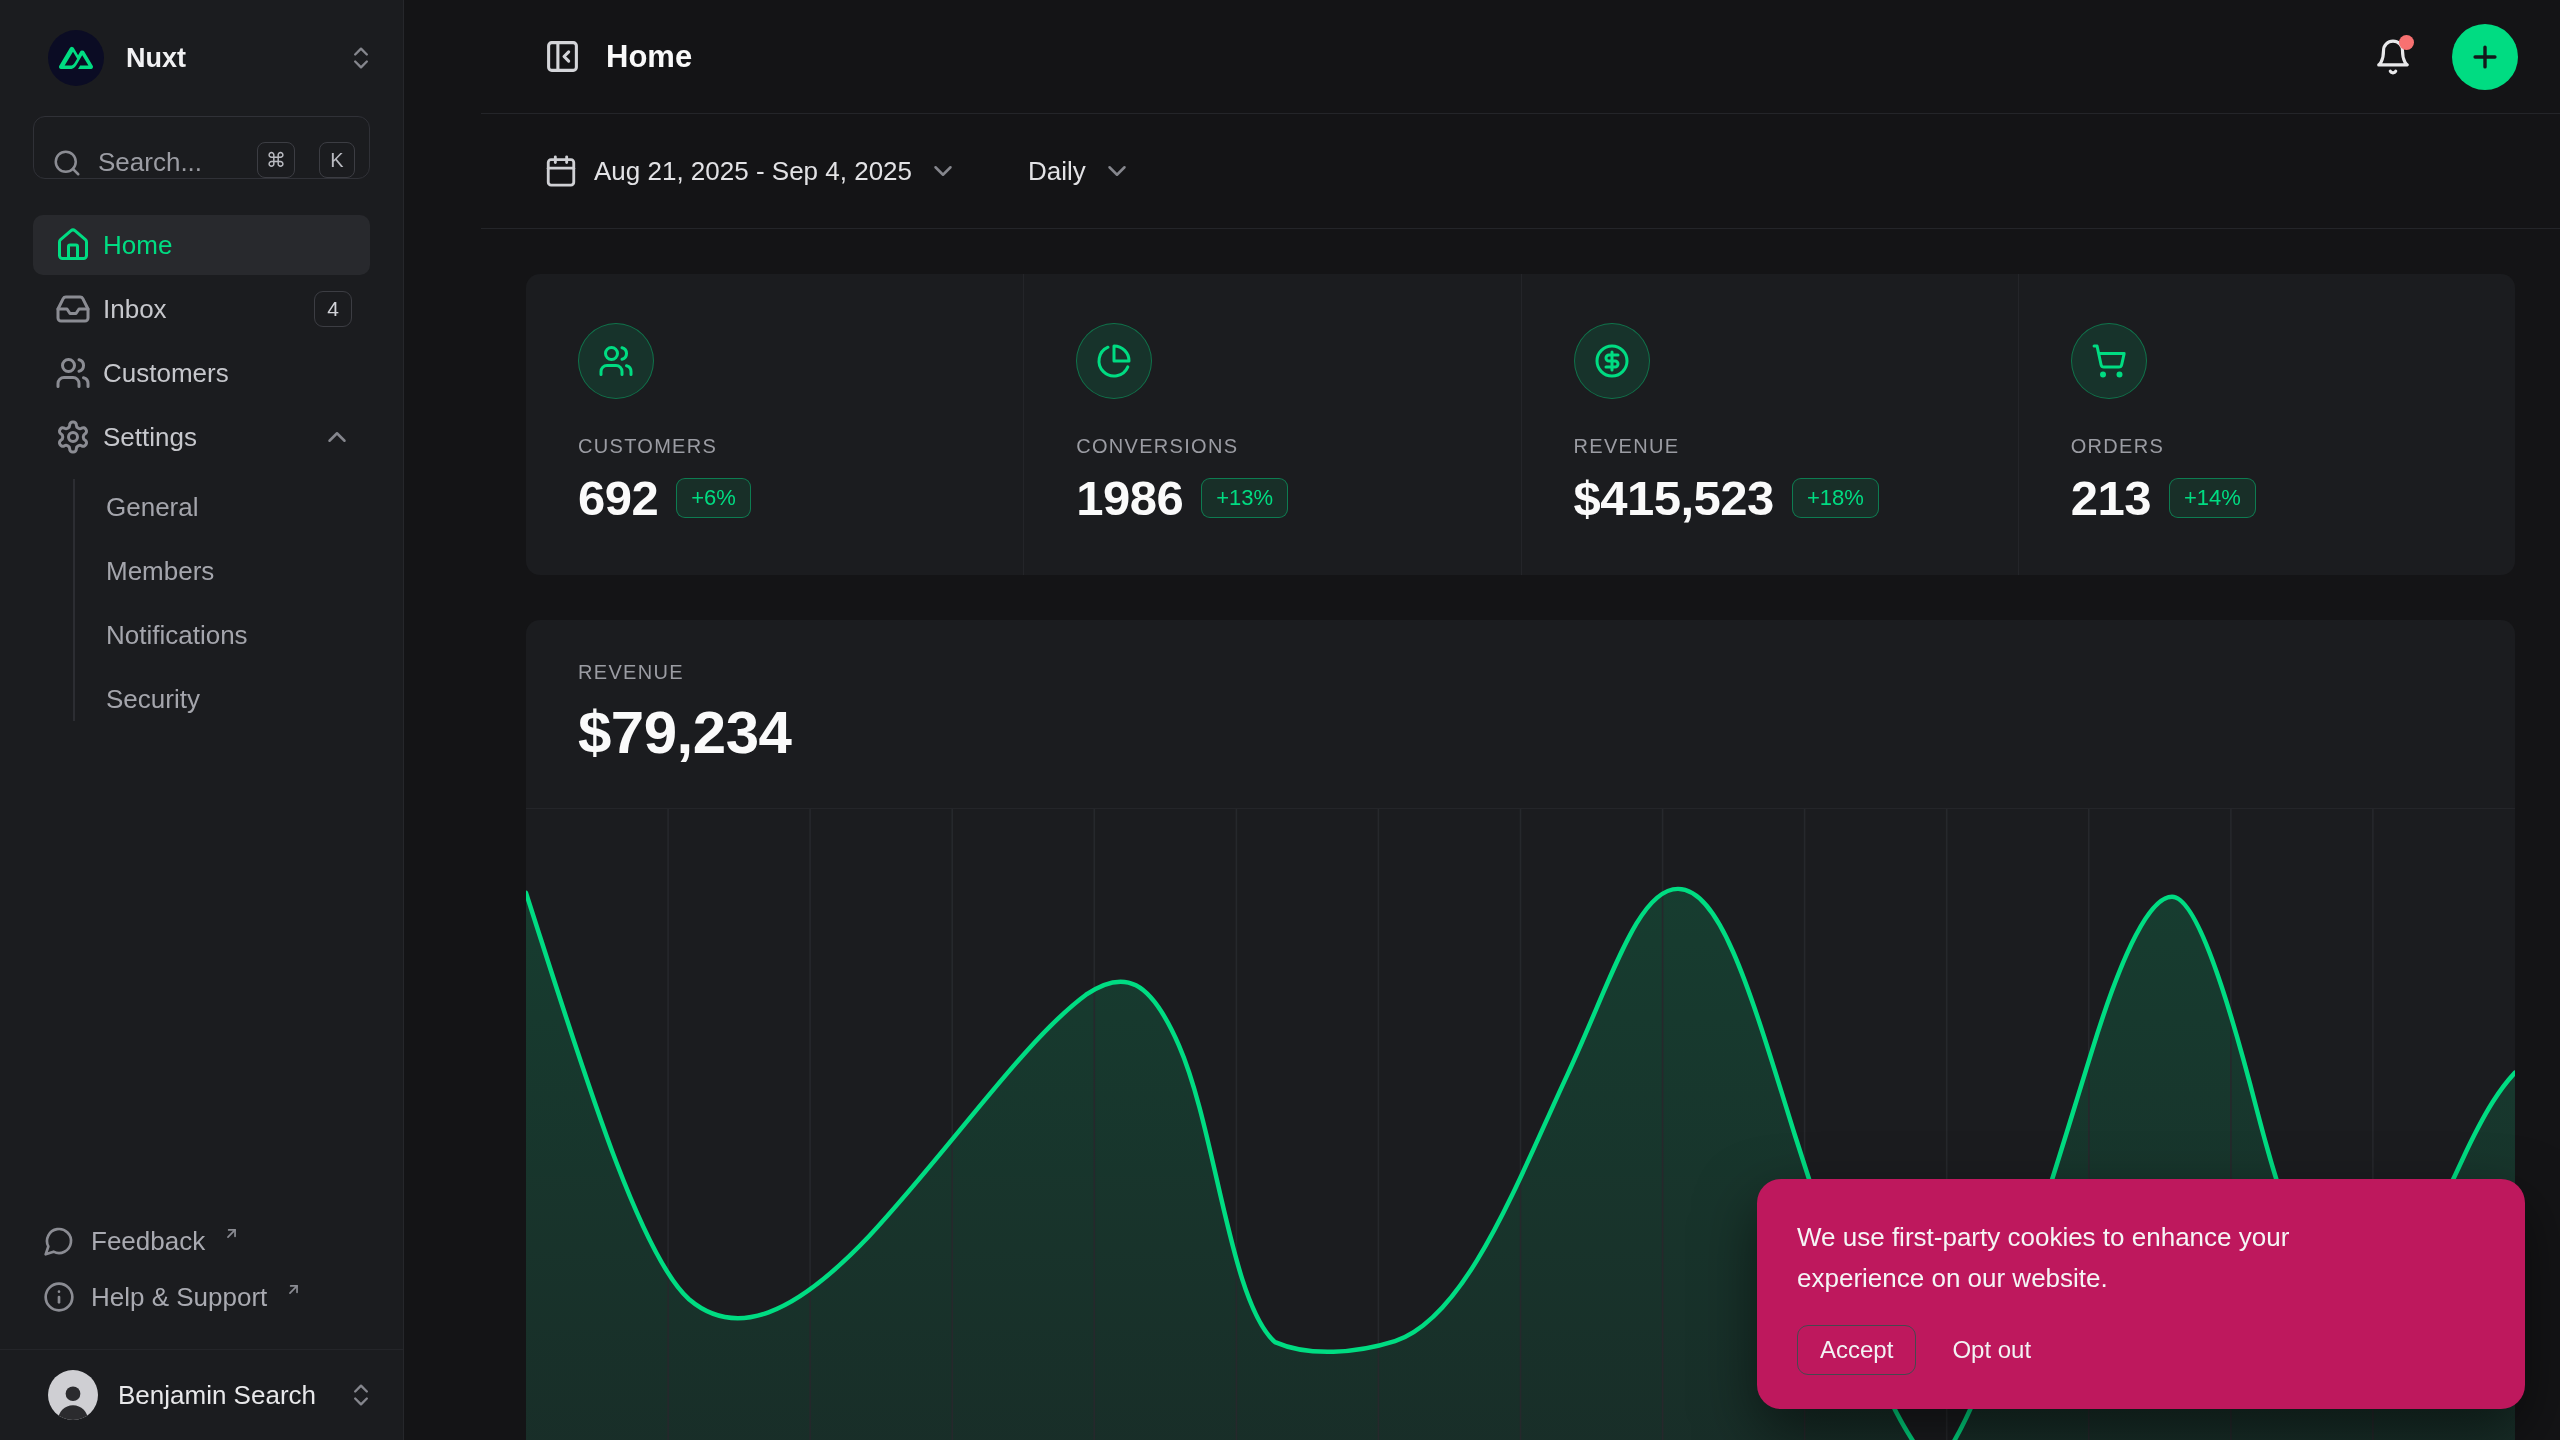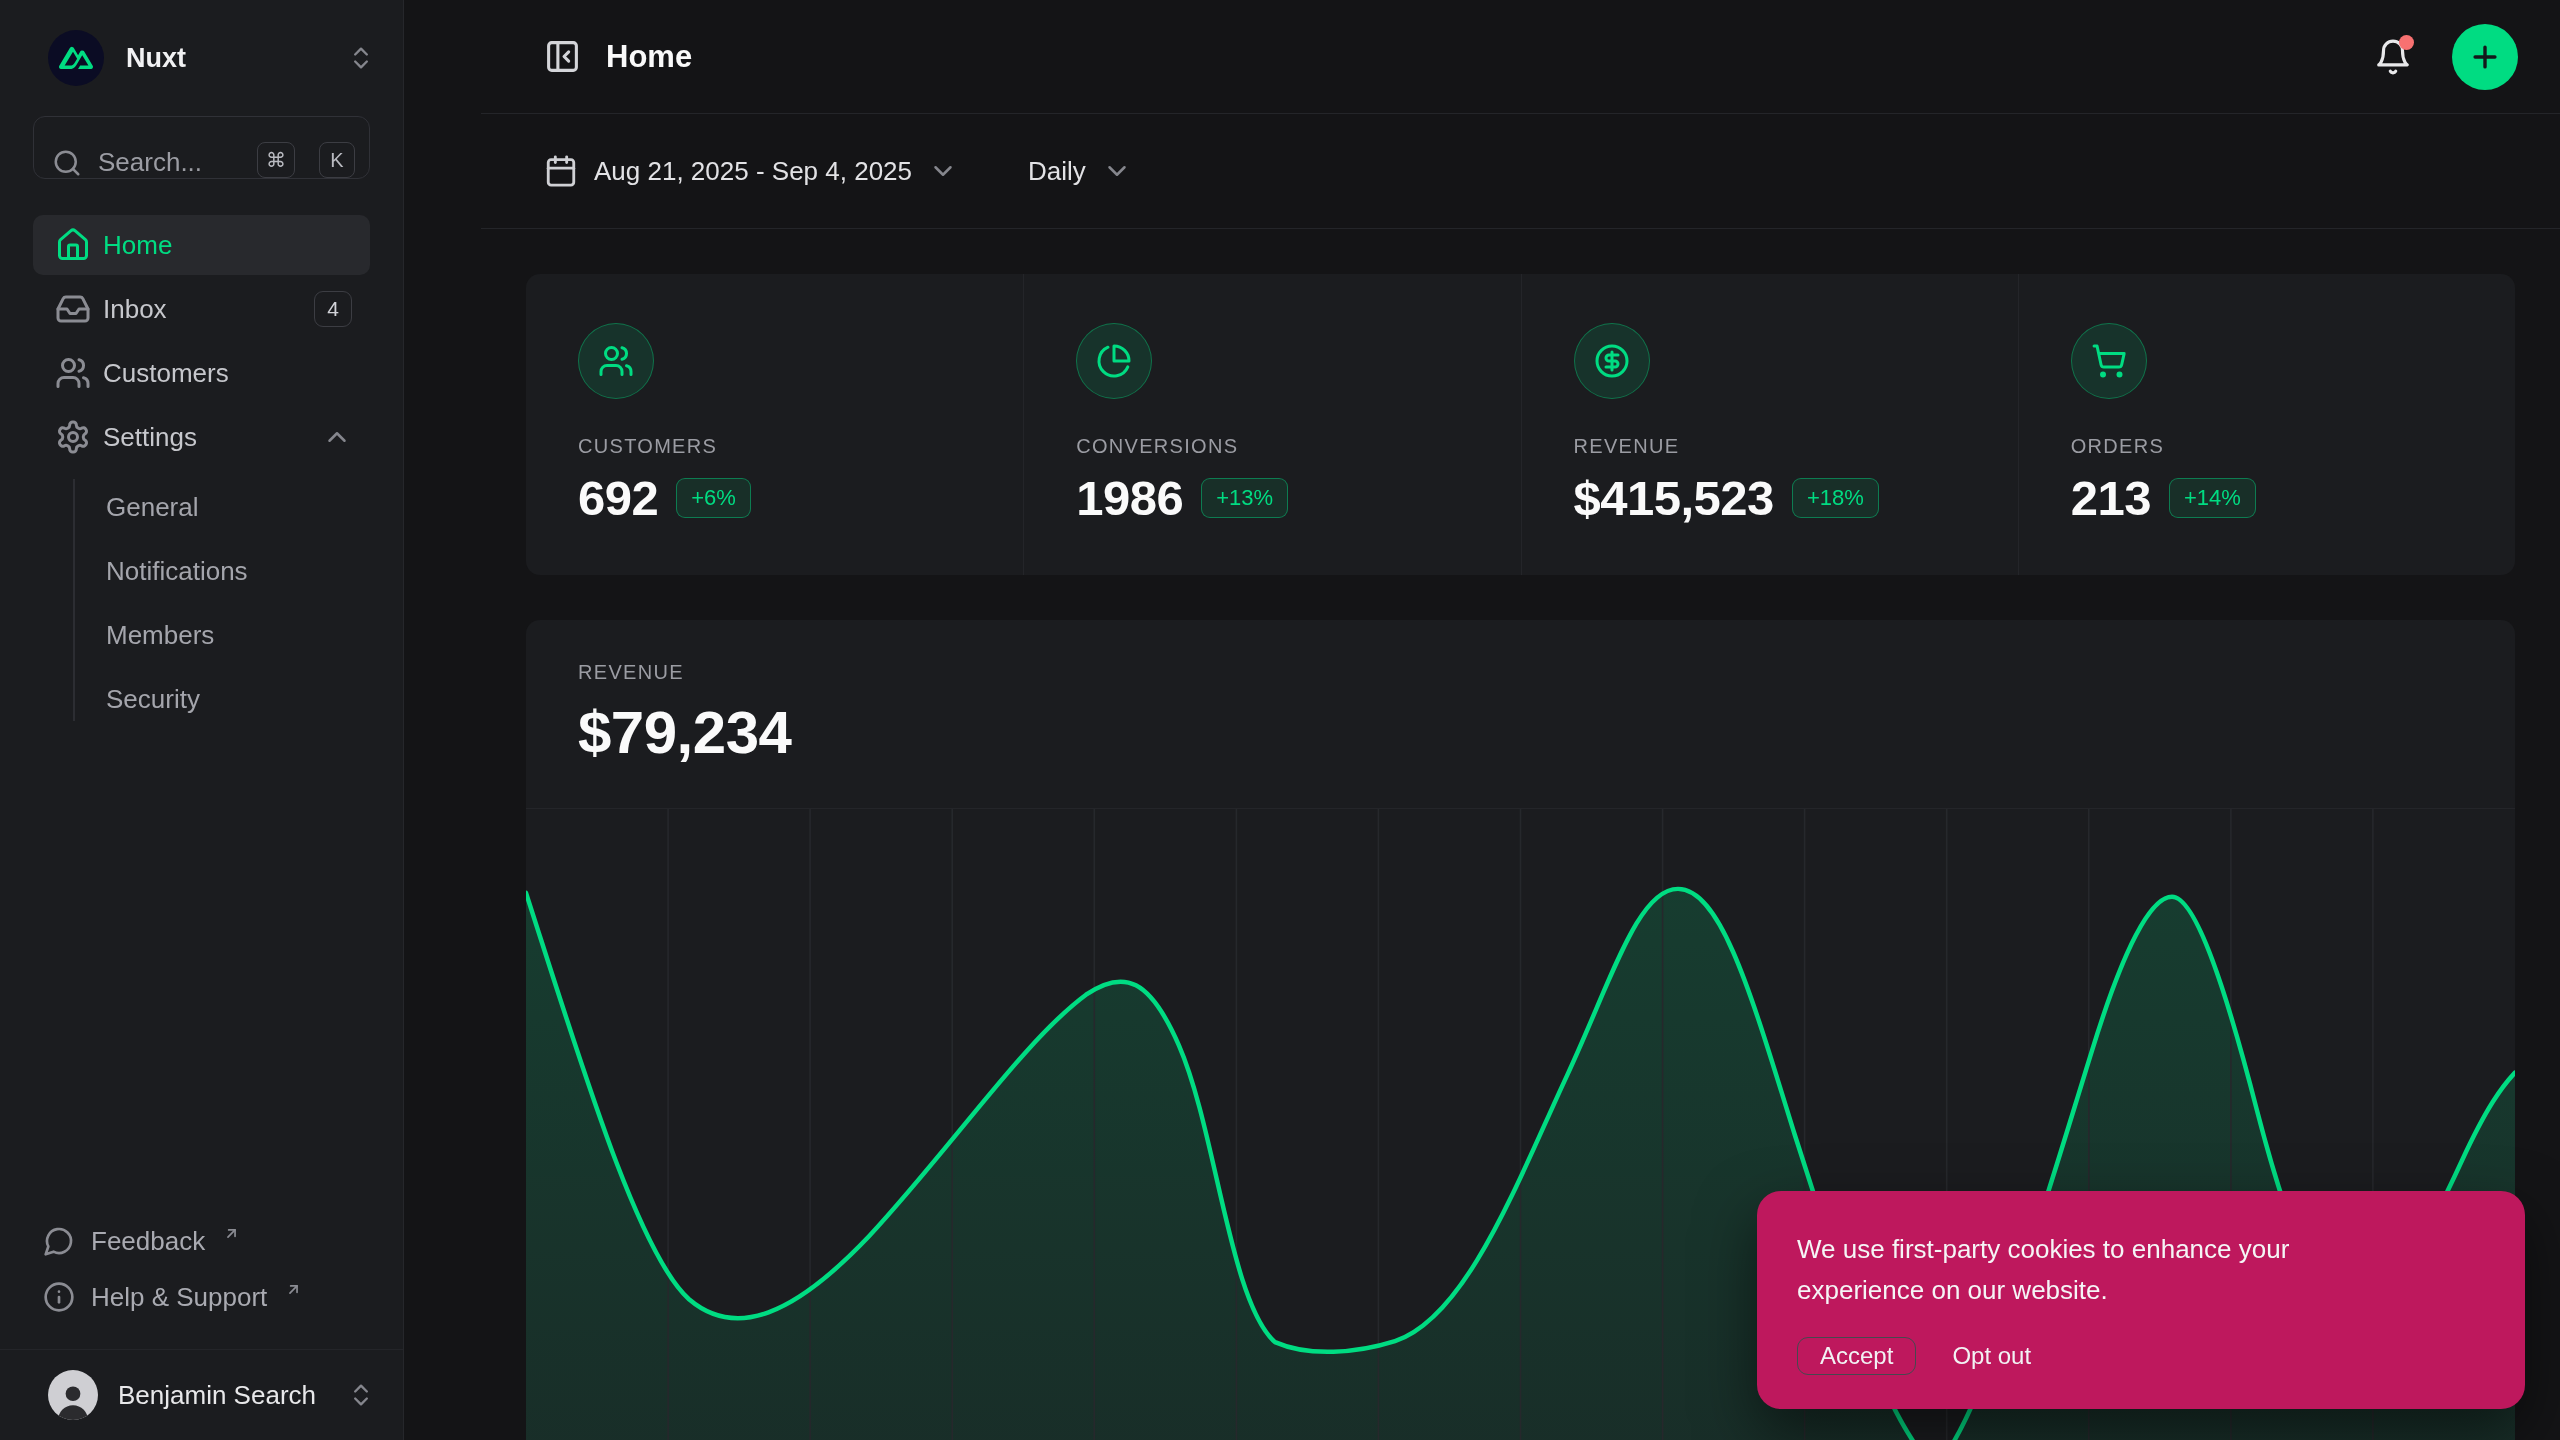--- a/index.html
+++ b/index.html
@@ -86,21 +86,21 @@
   .chart-area { position:absolute; left:0; right:0; top:188px; height:632px; border-top:1px solid #242529; }
   .chart-area svg { display:block; width:100%; height:100%; }
   .gridline { stroke:#26282c; stroke-width:1.6; }
 
   
   .cookie { position:absolute; right:35px; bottom:31px; width:768px; background:#be185d; border-radius:24px;
     box-shadow:0 24px 60px rgba(0,0,0,0.5); padding:38px 40px 34px 40px; z-index:10; }
   .cookie p { color:#f5f5f6; font-size:26px; line-height:41px; max-width:590px; }
   .cookie-actions { margin-top:26px; display:flex; align-items:center; gap:36px; }
   .btn-accept { background:transparent; border:1px solid #47484f; border-radius:11px; color:#f2f2f4;
-    font-size:24px; font-family:inherit; padding:4px 22px; cursor:pointer; }
+    font-size:24px; font-family:inherit; padding:10px 22px; cursor:pointer; }
   .btn-optout { background:none; border:none; color:#f2f2f4; font-size:24px; font-weight:500;
     font-family:inherit; cursor:pointer; }
 </style>
 </head>
 <body>
 
 <aside class="sidebar">
 
   <div class="brand-row">
     <span class="brand-logo">
@@ -176,24 +176,24 @@
             <path d="m18 15-6-6-6 6"></path>
           </svg>
       </span>
     </div>
 
     <div class="subnav">
       <div class="subnav-item">
           <span>General</span>
         </div>
       <div class="subnav-item">
+          <span>Members</span>
+        </div>
+      <div class="subnav-item">
           <span>Notifications</span>
-        </div>
-      <div class="subnav-item">
-          <span>Members</span>
         </div>
       <div class="subnav-item">
           <span>Security</span>
         </div>
     </div>
   </nav>
 
   <div class="sidebar-bottom">
     <div class="footer-link">
       <span class="fico">

